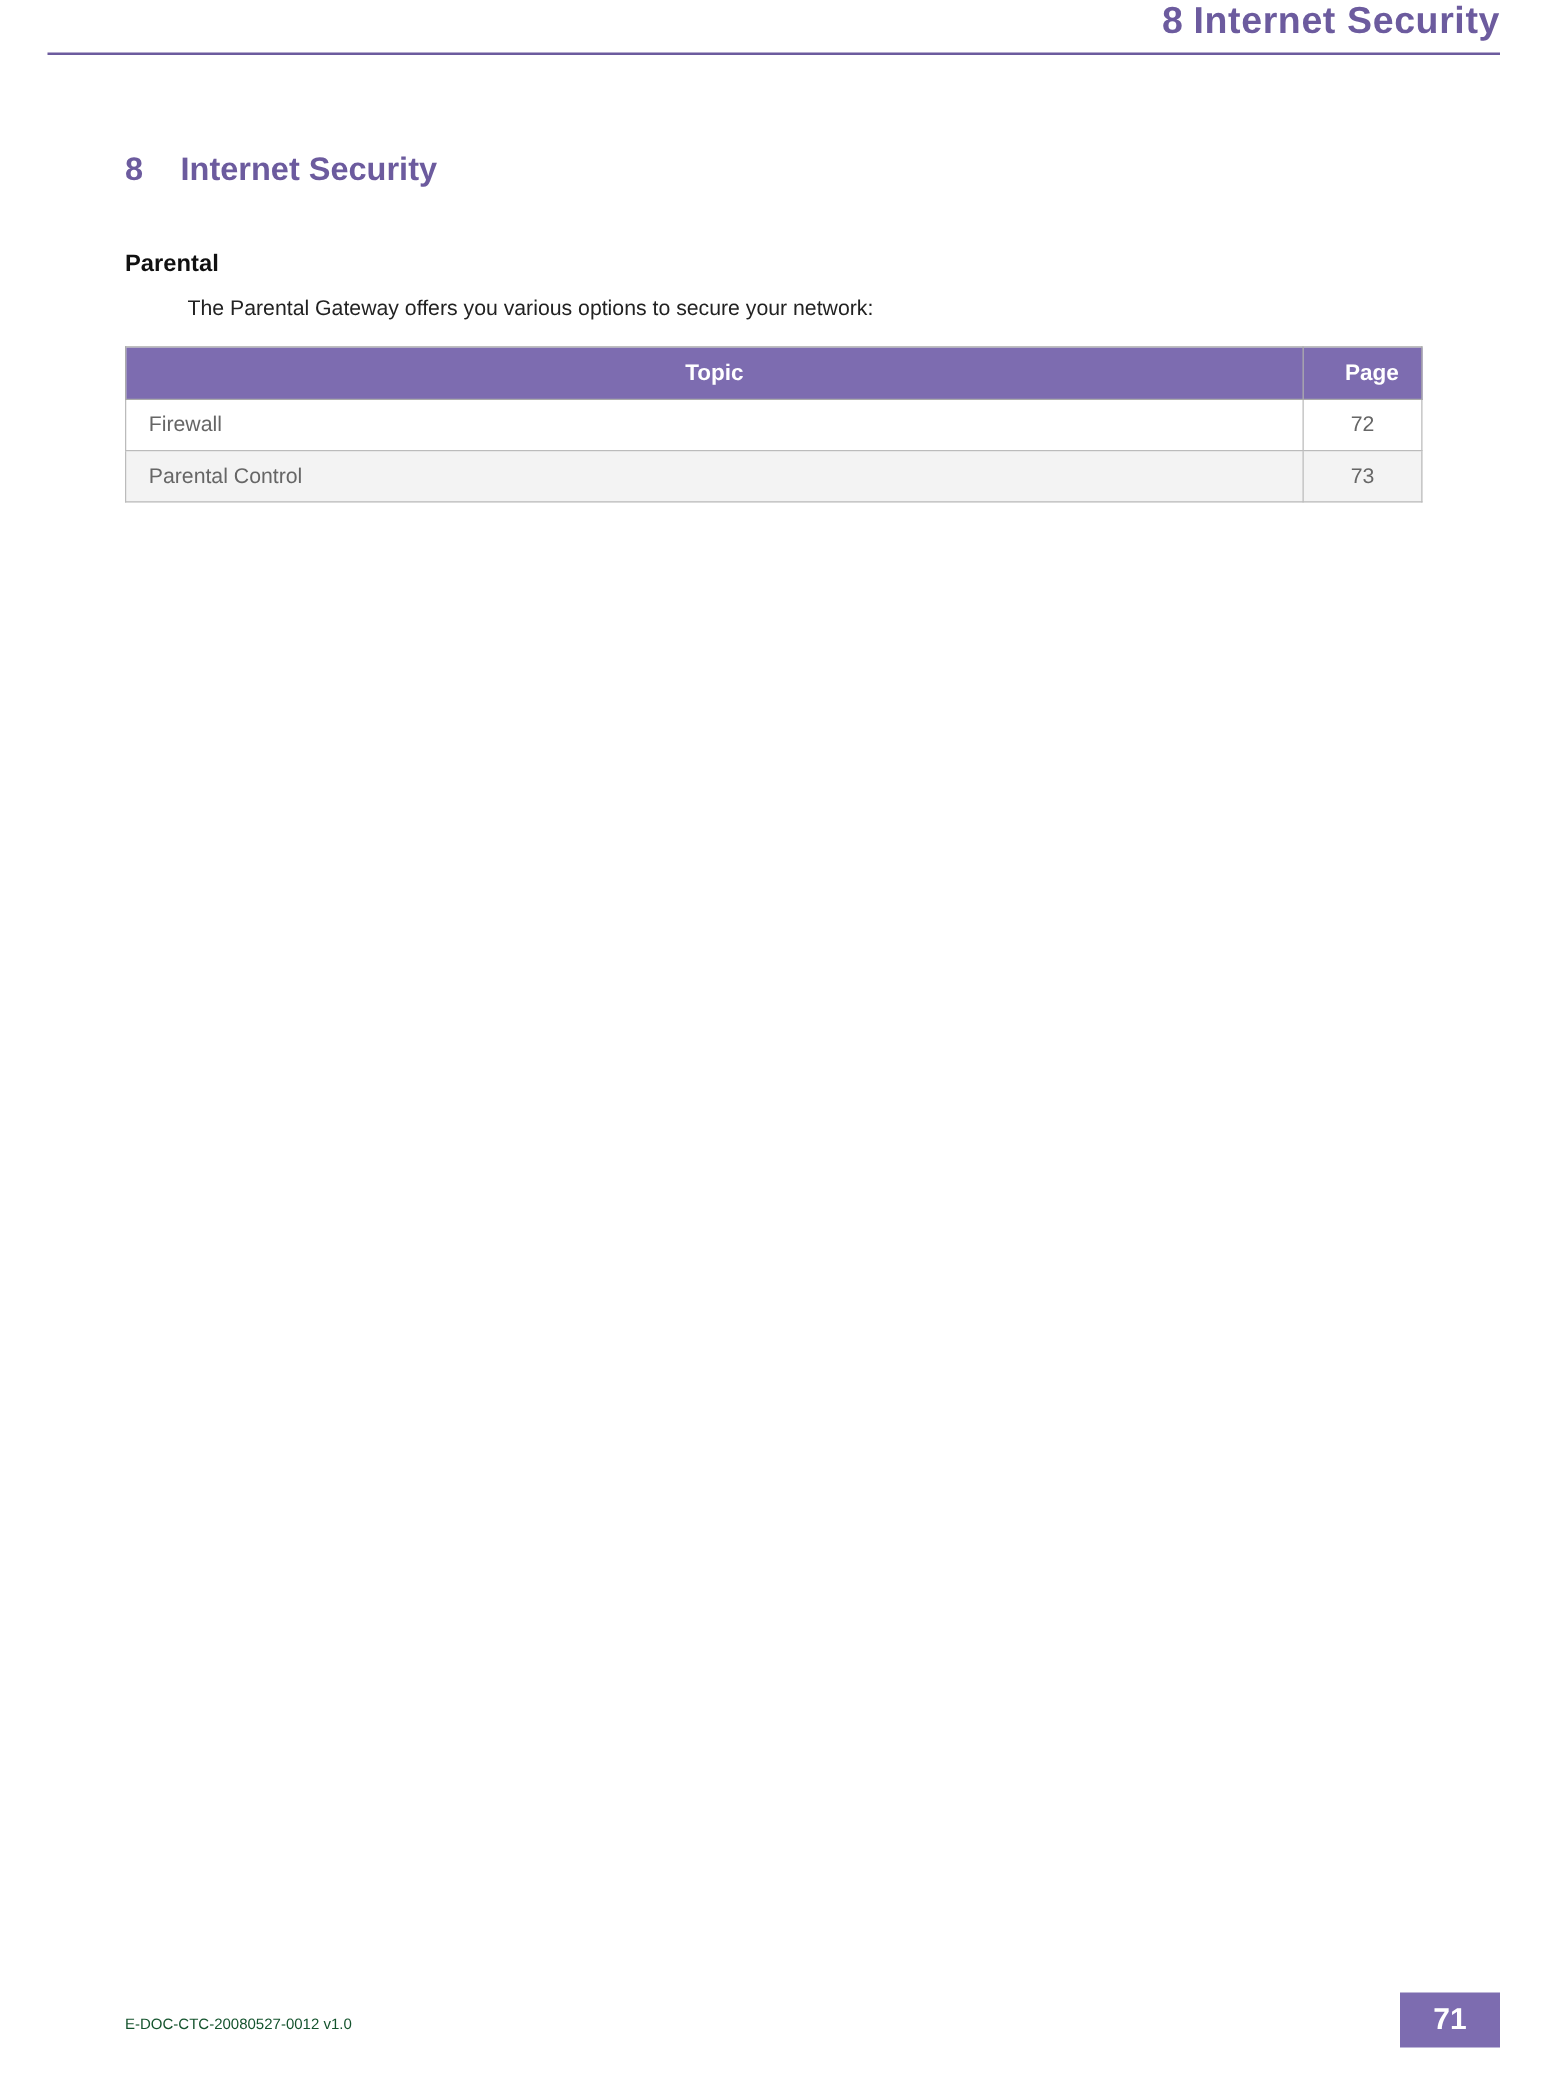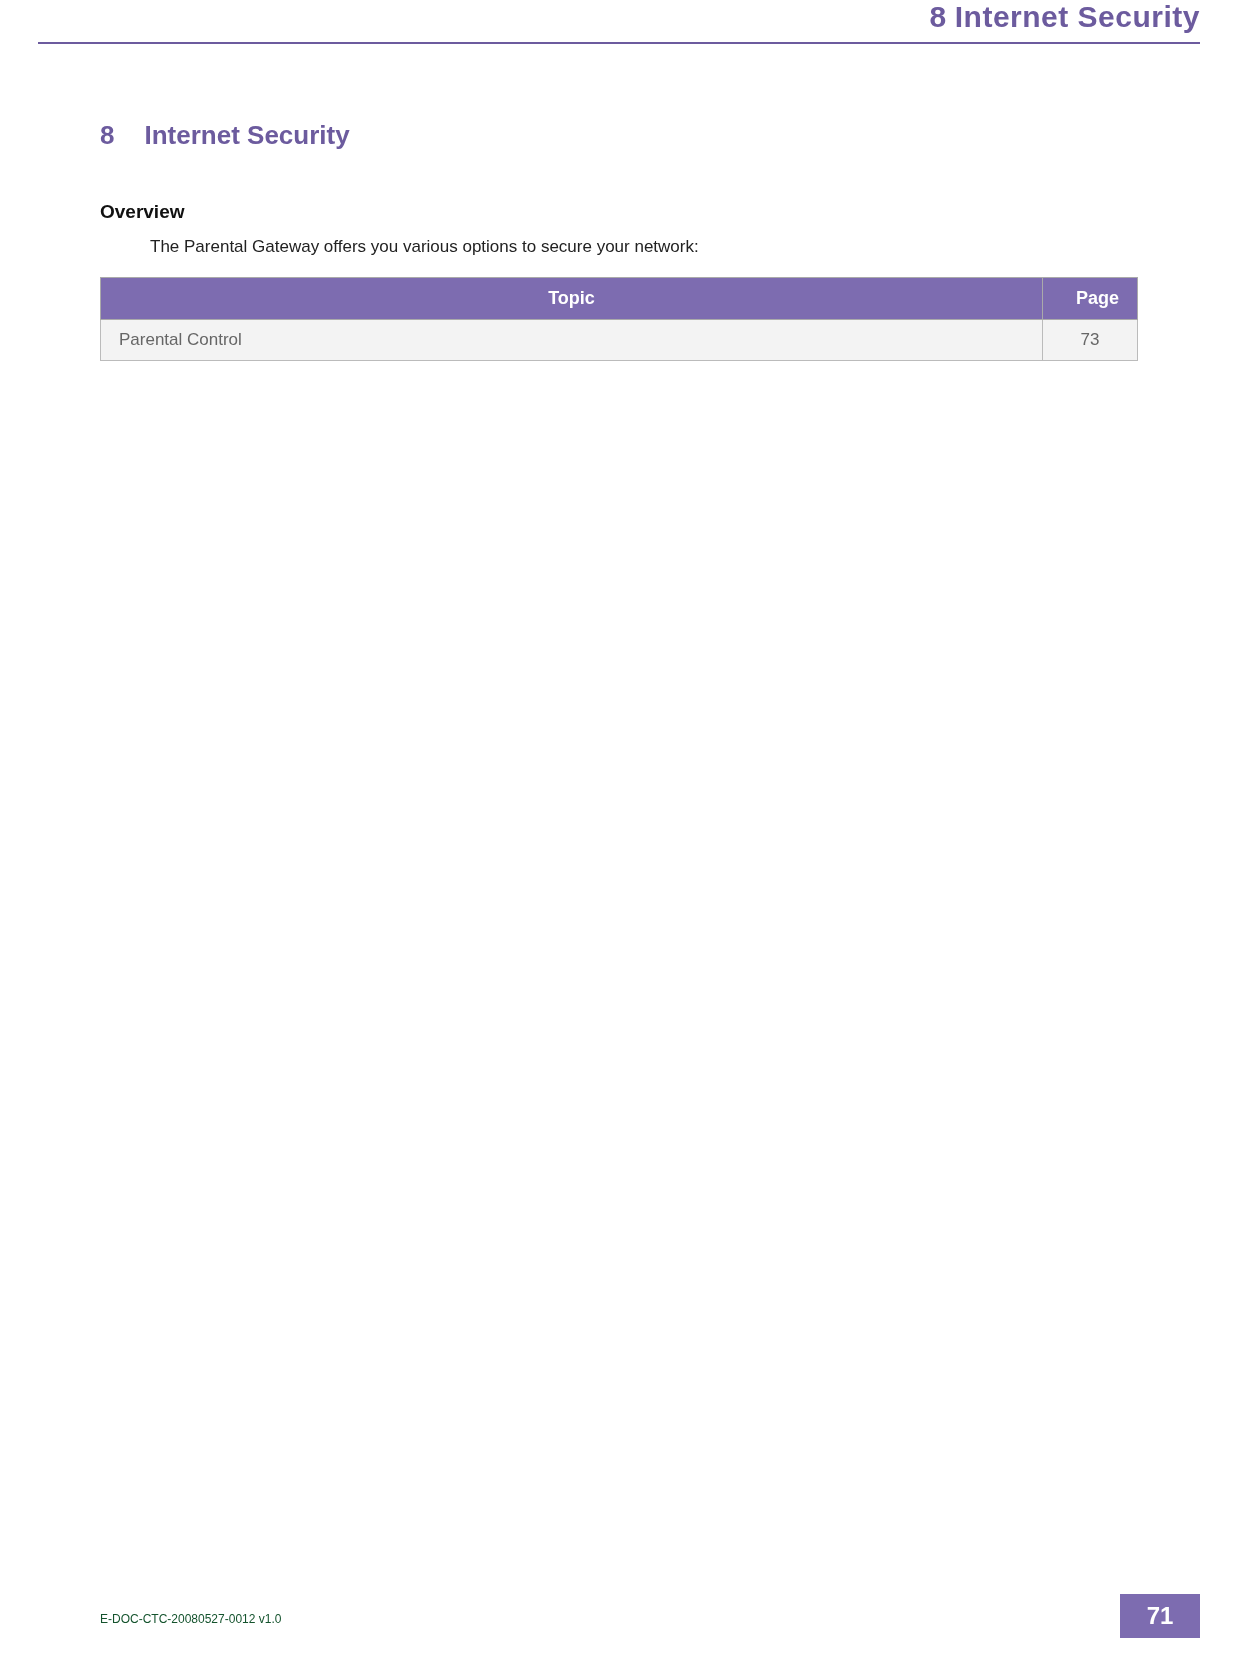--- a/index.html
+++ b/index.html
@@ -133,31 +133,35 @@
 <div class="header-title">
   <span class="chapter-num">8</span><span>Internet Security</span>
 </div>
 <div class="header-rule"></div>
 
 <div class="content">
   <div class="section-heading">
     <span class="num">8</span><span>Internet Security</span>
   </div>
 
-  <div class="subsection-heading">Overview</div>
+  <div class="subsection-heading">Parental</div>
   <div class="body-text">The Parental Gateway offers you various options to secure your network:</div>
 
   <table class="topics-table">
     <thead>
       <tr>
         <th class="col-topic">Topic</th>
         <th class="col-page">Page</th>
       </tr>
     </thead>
     <tbody>
+      <tr class="row-odd">
+        <td>Firewall</td>
+        <td class="page-cell">72</td>
+      </tr>
       <tr class="row-even">
         <td>Parental Control</td>
         <td class="page-cell">73</td>
       </tr>
     </tbody>
   </table>
 </div>
 
 <div class="footer">
   <div class="footer-docid">E-DOC-CTC-20080527-0012 v1.0</div>

